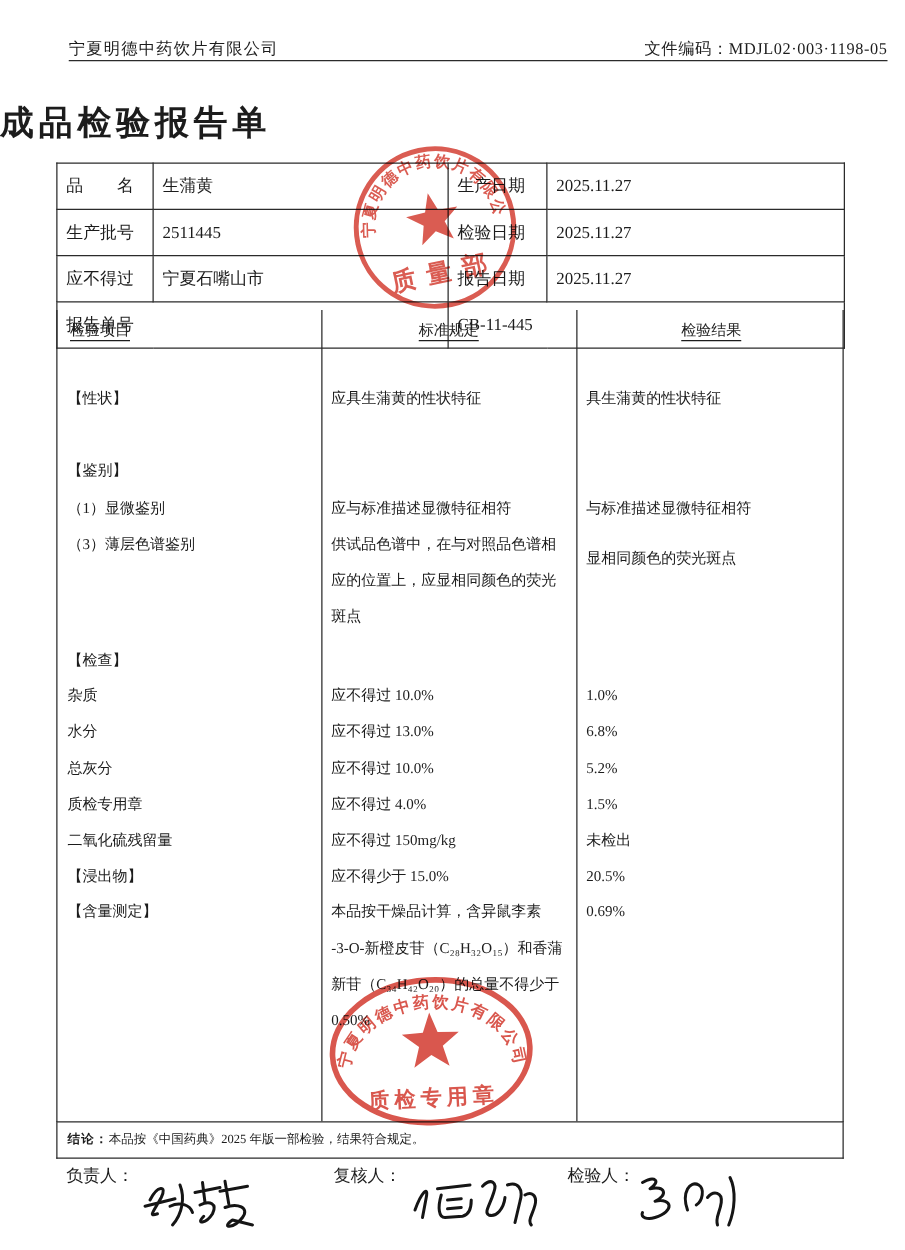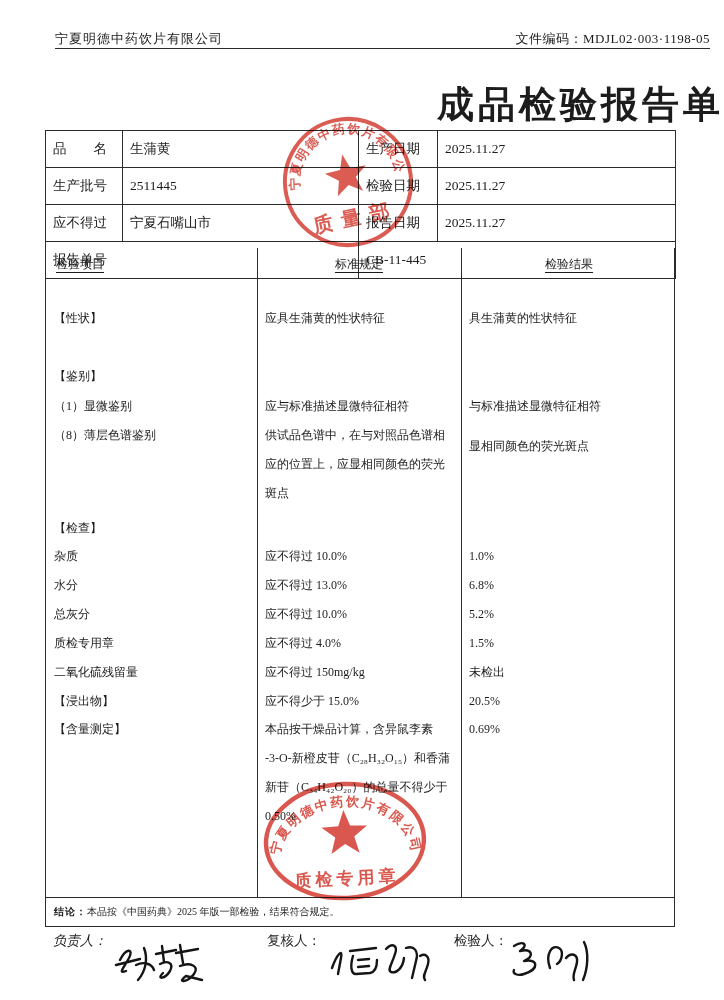--- a/index.html
+++ b/index.html
@@ -3,22 +3,22 @@
 <meta charset="utf-8">
 <style>
   html,body{margin:0;padding:0;background:#ffffff;}
   .page{position:relative;width:724px;height:1000px;background:#fff;overflow:hidden;
         font-family:"Liberation Serif","DejaVu Serif",serif;color:#1c1c1c;}
   
   .hdr-company{position:absolute;left:55px;top:30px;font-size:13px;letter-spacing:1px;}
   .hdr-code{position:absolute;right:14px;top:30px;font-size:13px;letter-spacing:.5px;}
   .hdr-rule{position:absolute;left:55px;top:48px;width:655px;height:0;border-top:1.5px solid #2b2b2b;}
   
-  .title{position:absolute;left:0;top:80px;width:724px;text-align:right;
-         font-size:37px;font-weight:bold;letter-spacing:4px;}
+  .title{position:absolute;left:0;top:80px;width:724px;text-align:left;
+         font-size:27px;font-weight:bold;letter-spacing:4px;}
   
   table.info{position:absolute;left:45px;top:130px;width:630px;height:149px;
              border-collapse:collapse;table-layout:fixed;font-size:13.5px;}
   table.info td{border:1px solid #2b2b2b;padding:0 0 0 7px;vertical-align:middle;}
   
   .main{position:absolute;left:45px;top:248px;width:630px;height:650px;
         border:1px solid #2b2b2b;border-top:none;box-sizing:border-box;}
   .vline{position:absolute;top:0;width:1px;height:100%;background:#2b2b2b;}
   .v1{left:211px;} .v2{left:415px;}
   .ln{position:absolute;font-size:12px;line-height:17px;white-space:nowrap;}
@@ -26,21 +26,21 @@
   .c2{left:219px;text-align:right;} .c3{left:423px;}
   .center2{left:313px;transform:translateX(-50%);}
   .center3{left:523px;transform:translateX(-50%);}
   
   .conclusion{position:absolute;left:45px;top:898px;width:630px;height:29px;
               border:1px solid #2b2b2b;border-top:none;box-sizing:border-box;
               font-size:10px;line-height:27px;padding-left:8px;}
   .conclusion b{letter-spacing:1px;}
   
   .sig-label{position:absolute;font-size:13.5px;top:932px;}
-  .sl1{left:53px;font-style:italic;} .sl2{left:267px;} .sl3{left:454px;}
+  .sl1{left:53px;} .sl2{left:267px;} .sl3{left:454px;}
   .sigsvg{position:absolute;}
   .sigsvg path{fill:none;stroke:#151515;stroke-width:2.4;stroke-linecap:round;stroke-linejoin:round;}
   
   .stamp{position:absolute;pointer-events:none;mix-blend-mode:multiply;}
   .stamp text, .stamp textPath{font-family:"Liberation Sans","DejaVu Sans",sans-serif;font-weight:bold;}
 </style>
 </head>
 <body>
 
 <div class="page">
@@ -93,21 +93,21 @@
     <span class="ln colhead center3" style="top:8px;">检验结果</span>
 
     <span class="ln" style="left:8px;top:62px;">【性状】</span>
     <span class="ln c2" style="top:62px;">应具生蒲黄的性状特征</span>
     <span class="ln c3" style="top:62px;">具生蒲黄的性状特征</span>
 
     <span class="ln" style="left:8px;top:120px;">【鉴别】</span>
     <span class="ln" style="left:8px;top:150px;">（1）显微鉴别</span>
     <span class="ln c2" style="top:150px;">应与标准描述显微特征相符</span>
     <span class="ln c3" style="top:150px;">与标准描述显微特征相符</span>
-    <span class="ln" style="left:8px;top:179px;">（8）薄层色谱鉴别</span>
+    <span class="ln" style="left:8px;top:179px;">（3）薄层色谱鉴别</span>
     <span class="ln c2" style="top:208px;">应的位置上，应显相同颜色的荧光</span>
     <span class="ln c2" style="top:179px;">供试品色谱中，在与对照品色谱相</span>
     <span class="ln c2" style="top:237px;">斑点</span>
     <span class="ln c3" style="top:190px;">显相同颜色的荧光斑点</span>
 
     <span class="ln" style="left:8px;top:272px;">【检查】</span>
     <span class="ln" style="left:8px;top:300px;">杂质</span>
     <span class="ln c2" style="top:300px;">应不得过 10.0%</span>
     <span class="ln c3" style="top:300px;">1.0%</span>
     <span class="ln" style="left:8px;top:329px;">水分</span>

